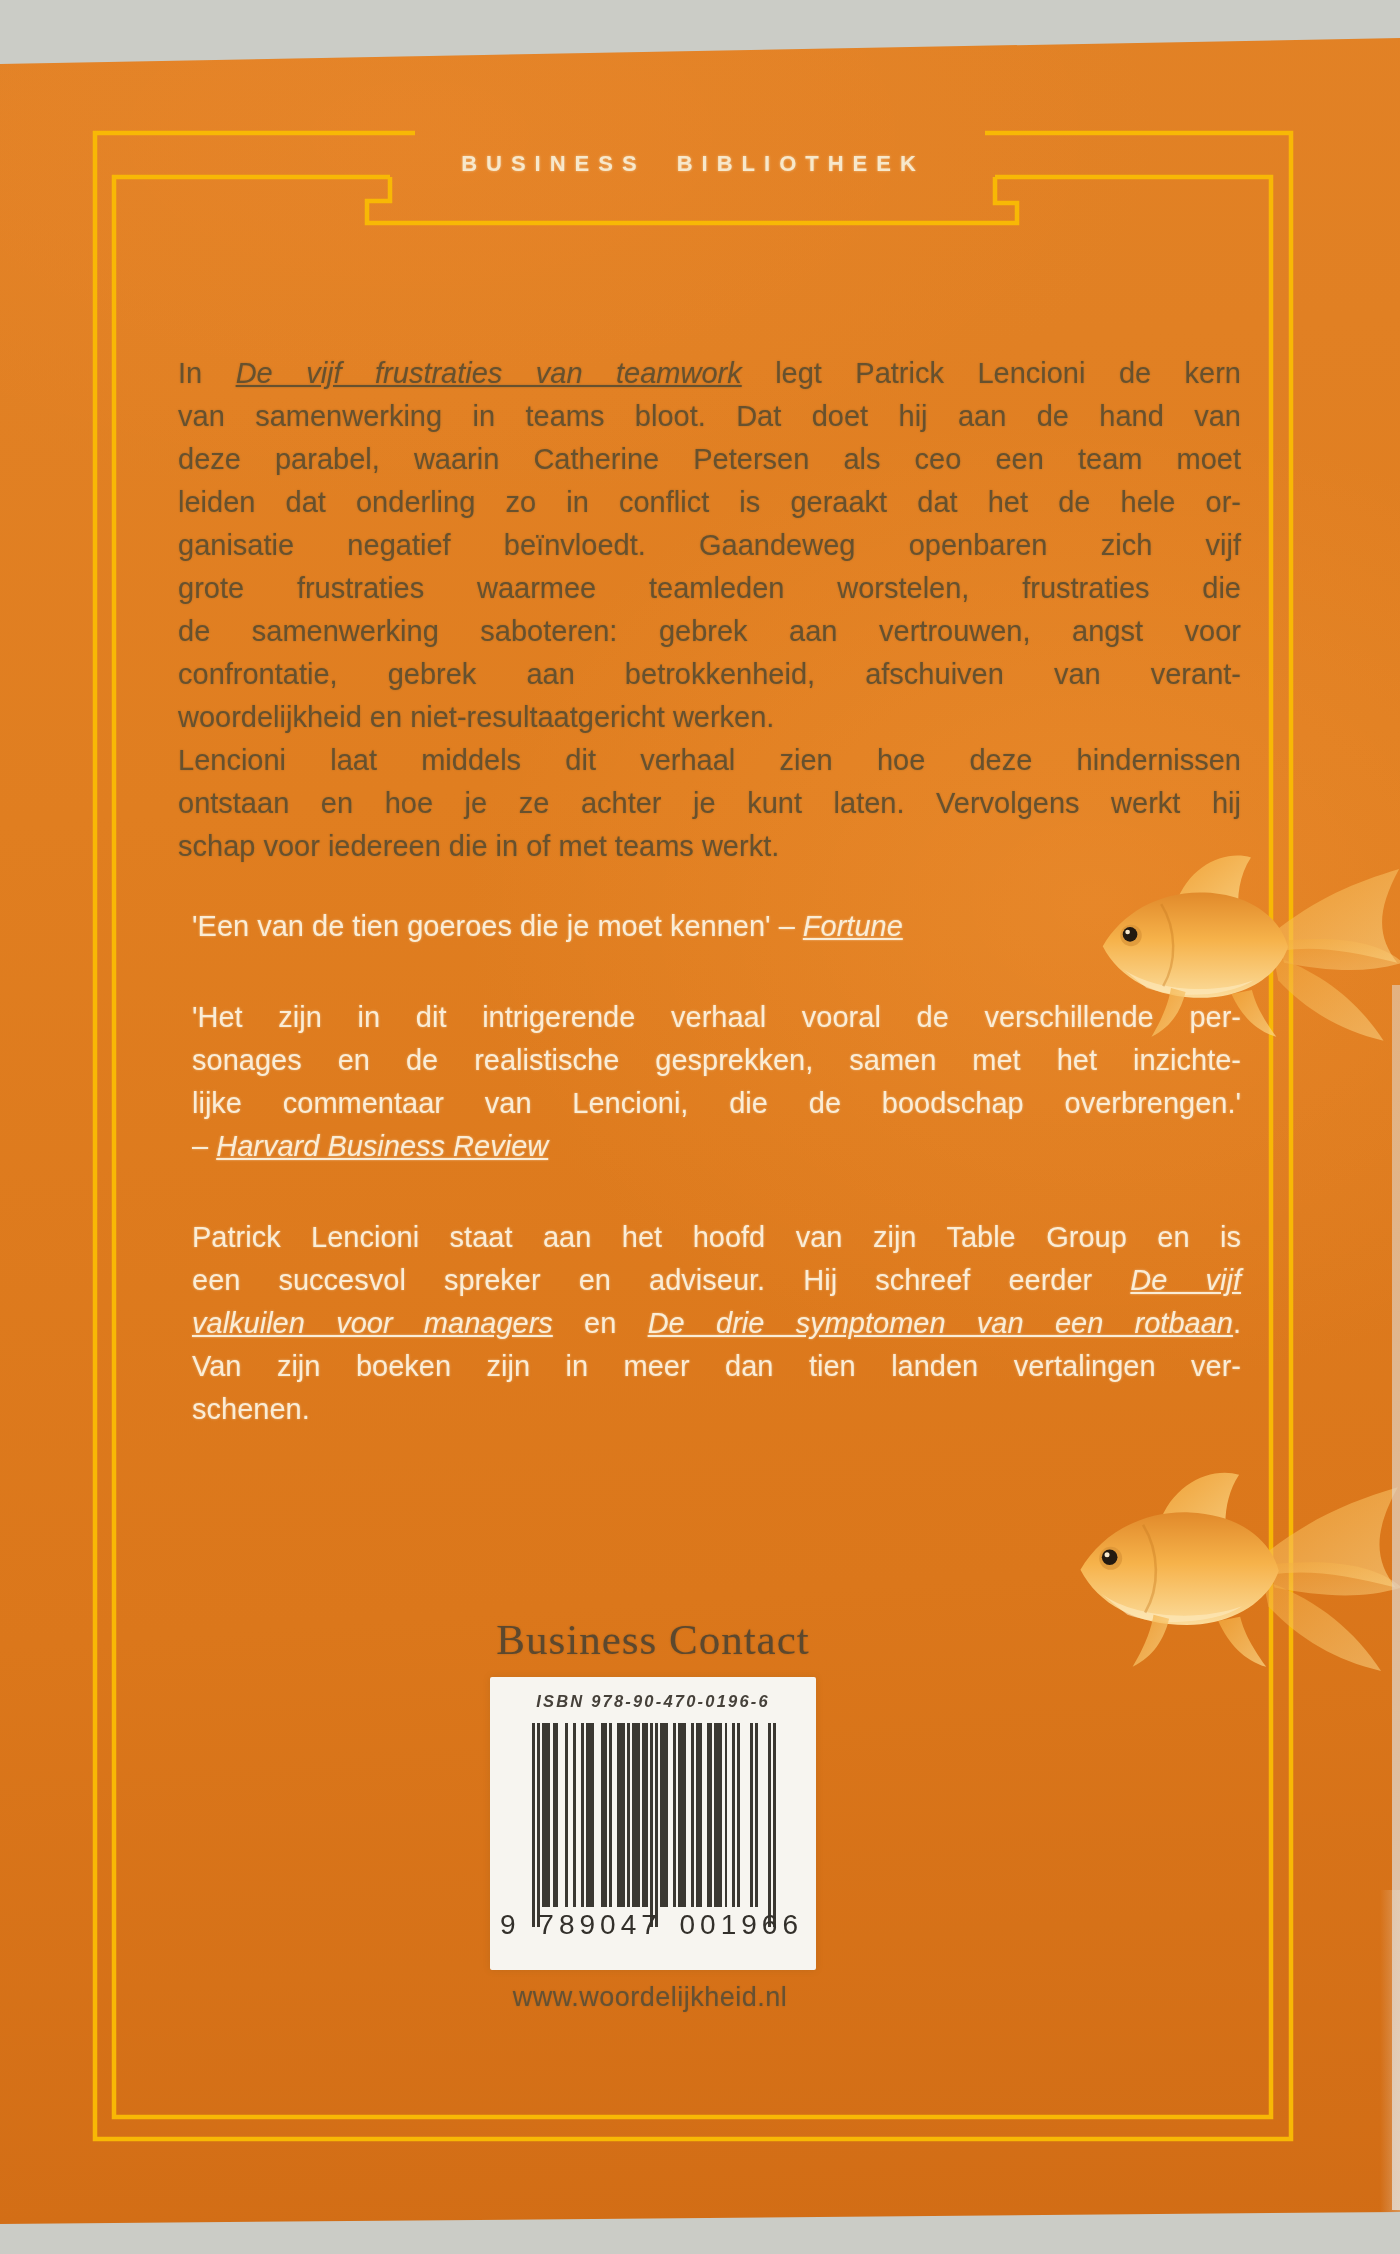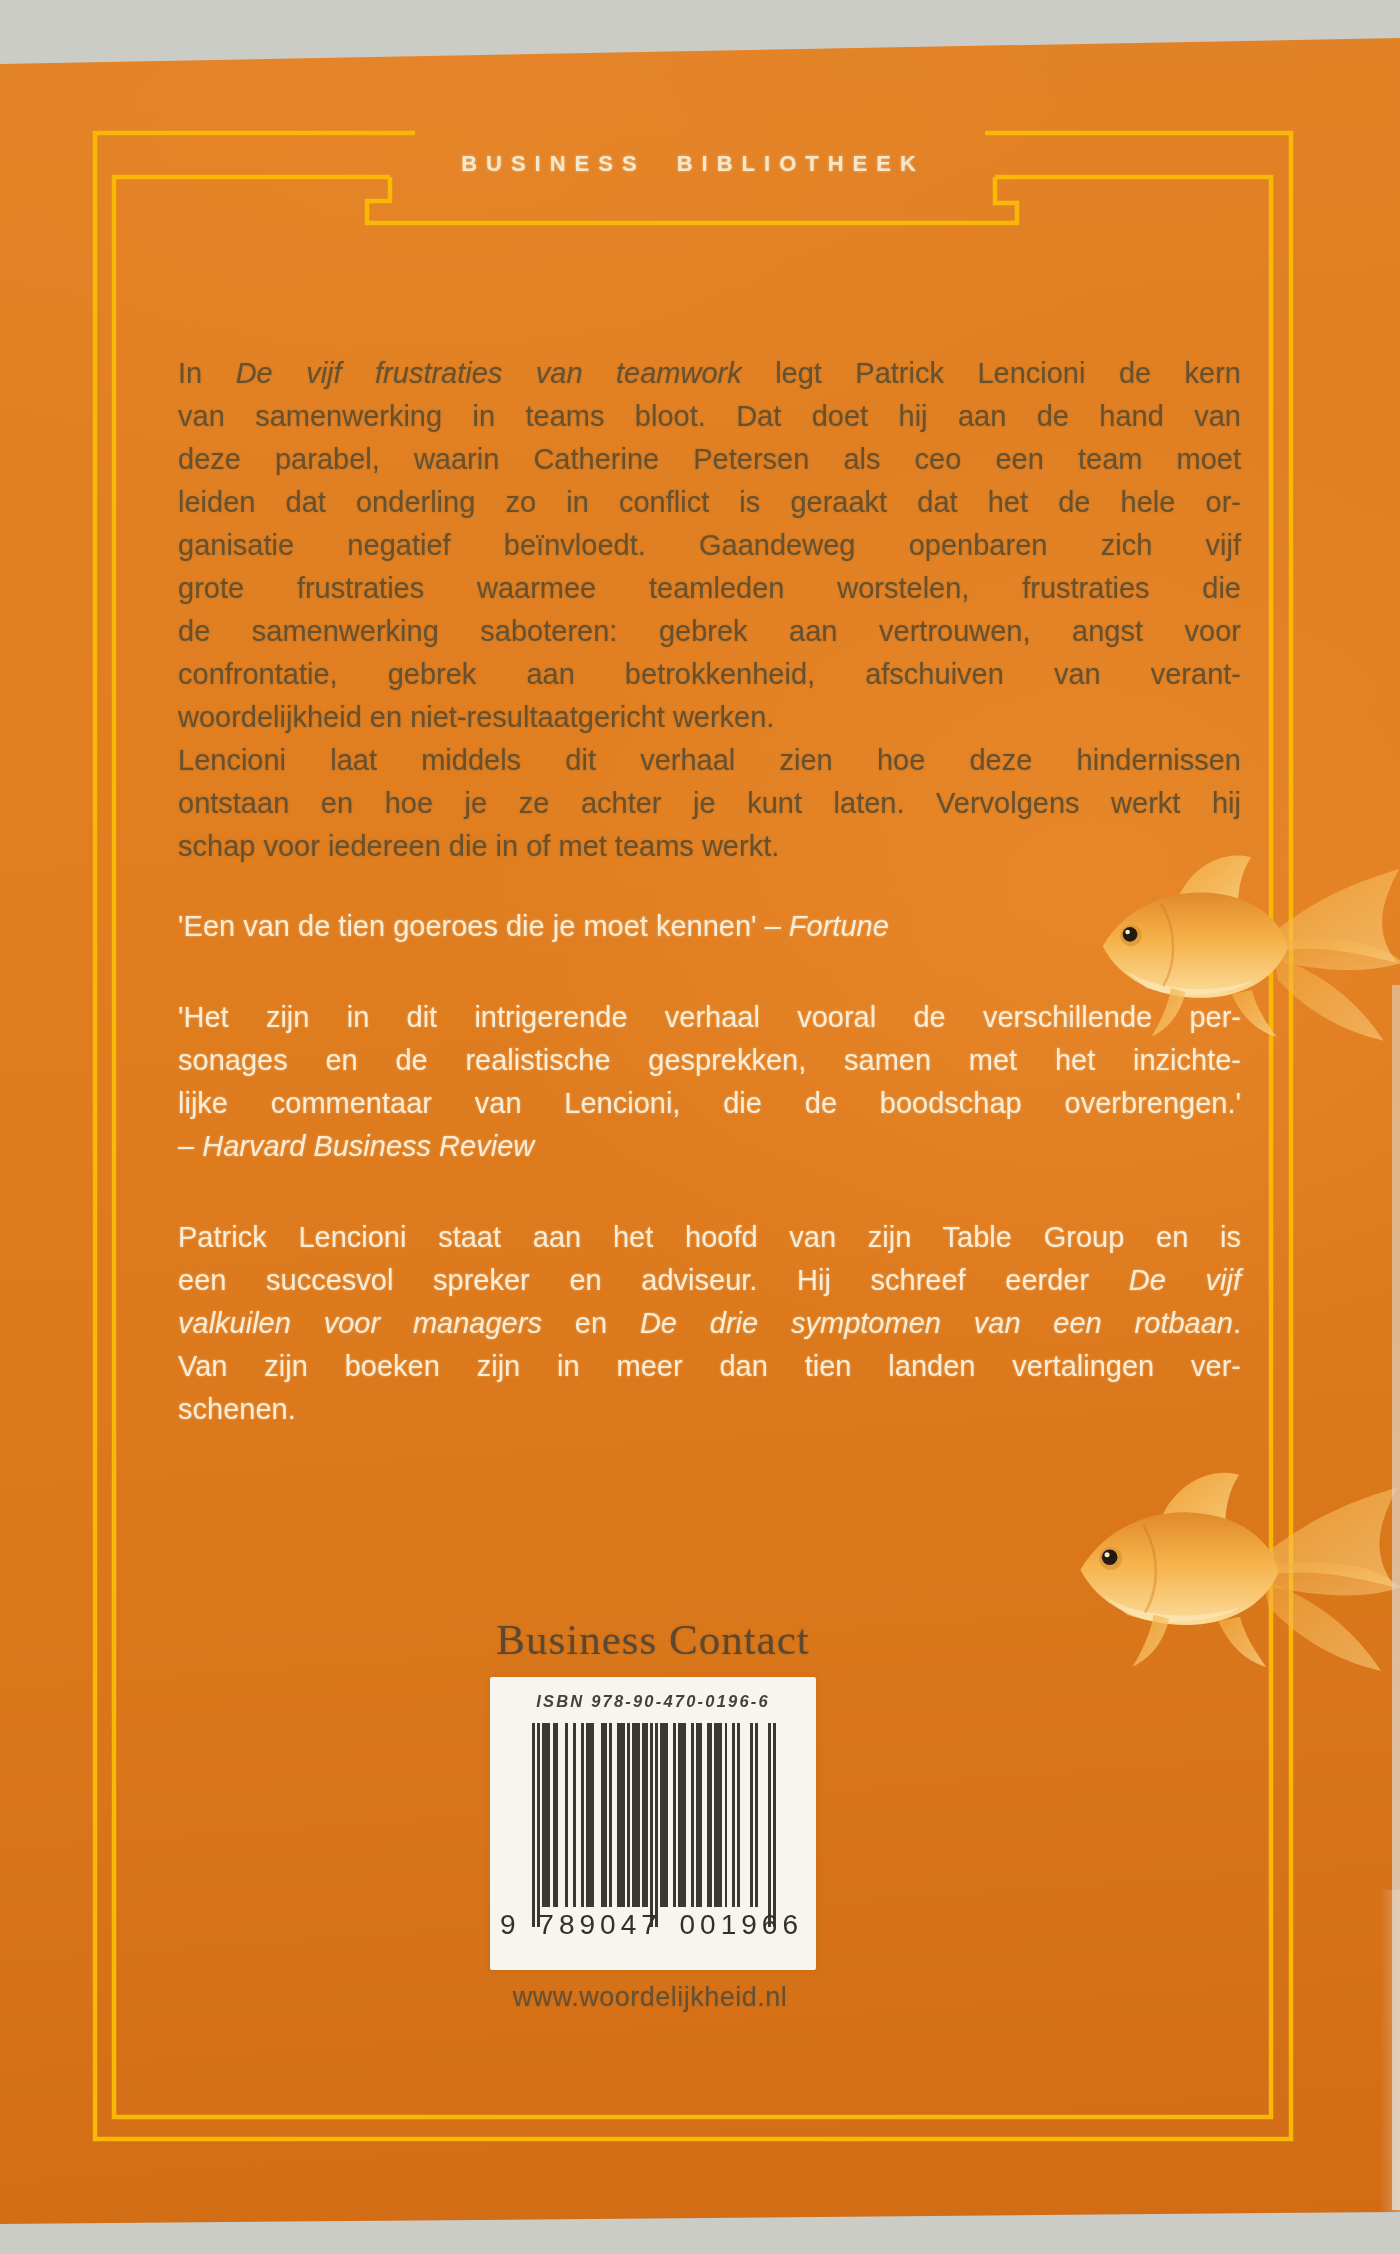--- a/index.html
+++ b/index.html
@@ -33,24 +33,24 @@
     color:var(--title-cream);font-size:22px;font-weight:bold;
     letter-spacing:9px;word-spacing:16px;
     text-shadow:0 0 3px rgba(252,236,210,.55);
   }
 
   
   #text-column{position:absolute;left:178px;top:352px;width:1063px;}
   .tblock{margin-bottom:48px;}
   .tblock:first-child{margin-bottom:37px;}
   .tblock.dark{color:var(--text-dark);text-shadow:0 0 2px rgba(95,74,42,.4);}
-  .tblock.light{color:var(--text-light);text-shadow:0 0 2.5px rgba(253,242,222,.5);}
+  .tblock.light{color:var(--text-light);text-shadow:0 0 2.5px rgba(253,242,222,.5);margin-left:14px;}
   .line{font-size:29px;line-height:43px;height:43px;text-align:justify;text-align-last:justify;white-space:normal;}
   .line.no-j{text-align-last:left;}
-  .it{font-style:italic;}
+  .it{font-style:italic;text-decoration:underline;}
 
   
   .fish{position:absolute;pointer-events:none;}
   #fish-1{left:1093px;top:843px;width:312px;height:216px;}
   #fish-2{left:1070px;top:1460px;width:334px;height:230px;}
 
   
   .publisher{
     position:absolute;left:340px;top:1615px;width:626px;text-align:center;
     font-family:"Liberation Serif","DejaVu Serif",serif;

